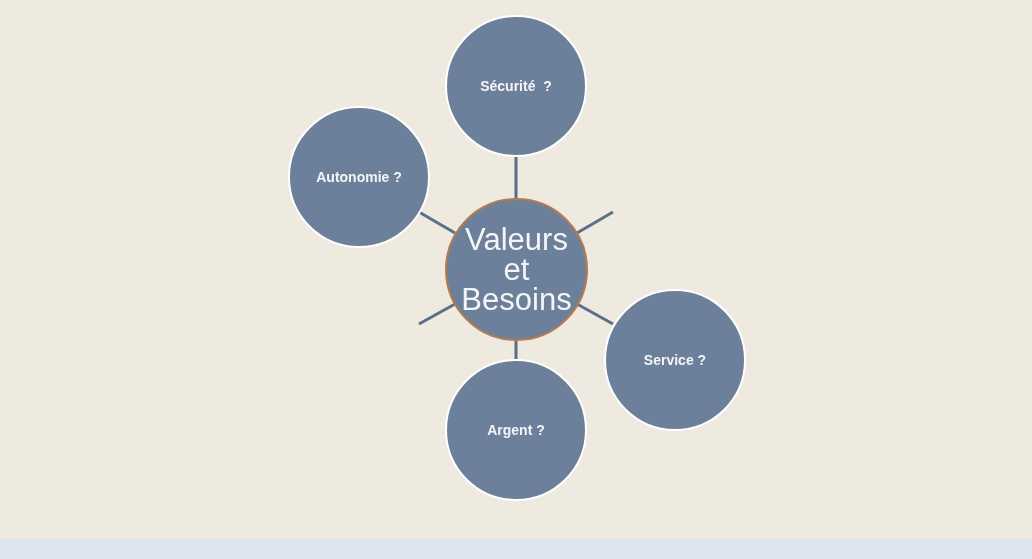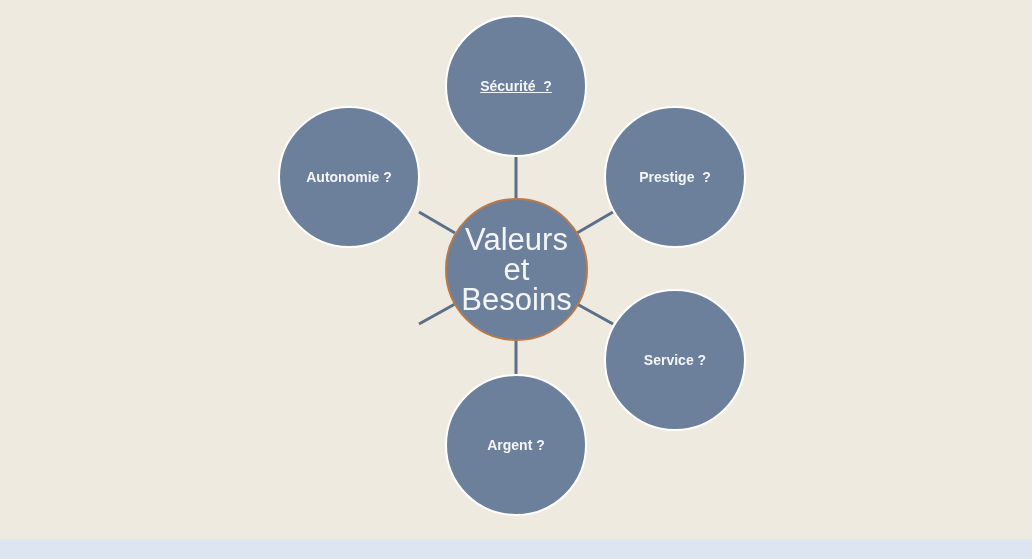--- a/index.html
+++ b/index.html
@@ -47,20 +47,19 @@
       <line x1="613" y1="212" x2="577" y2="233"></line>
       <line x1="419" y1="324" x2="455" y2="304"></line>
       <line x1="613" y1="324" x2="577" y2="304"></line>
     </g>
   </svg>
 
   <div class="node center" style="left:445px; top:198px;">Valeurs
 et
 Besoins</div>
 
-  <div class="node sat" style="left:445px; top:15px;text-decoration:underline;">Sécurité  ?</div>
-  <div class="node sat" style="left:604px; top:106px;">Prestige  ?</div>
+  <div class="node sat" style="left:445px; top:15px;">Sécurité  ?</div>
   <div class="node sat" style="left:604px; top:289px;text-align:center;">Service ?</div>
-  <div class="node sat" style="left:445px; top:374px;text-align:right;">Argent ?</div>
-  <div class="node sat" style="left:278px; top:106px;">Autonomie ?</div>
+  <div class="node sat" style="left:445px; top:359px;text-align:right;">Argent ?</div>
+  <div class="node sat" style="left:288px; top:106px;">Autonomie ?</div>
 </div>
 
 <div class="band"></div>
 
 </body></html>

